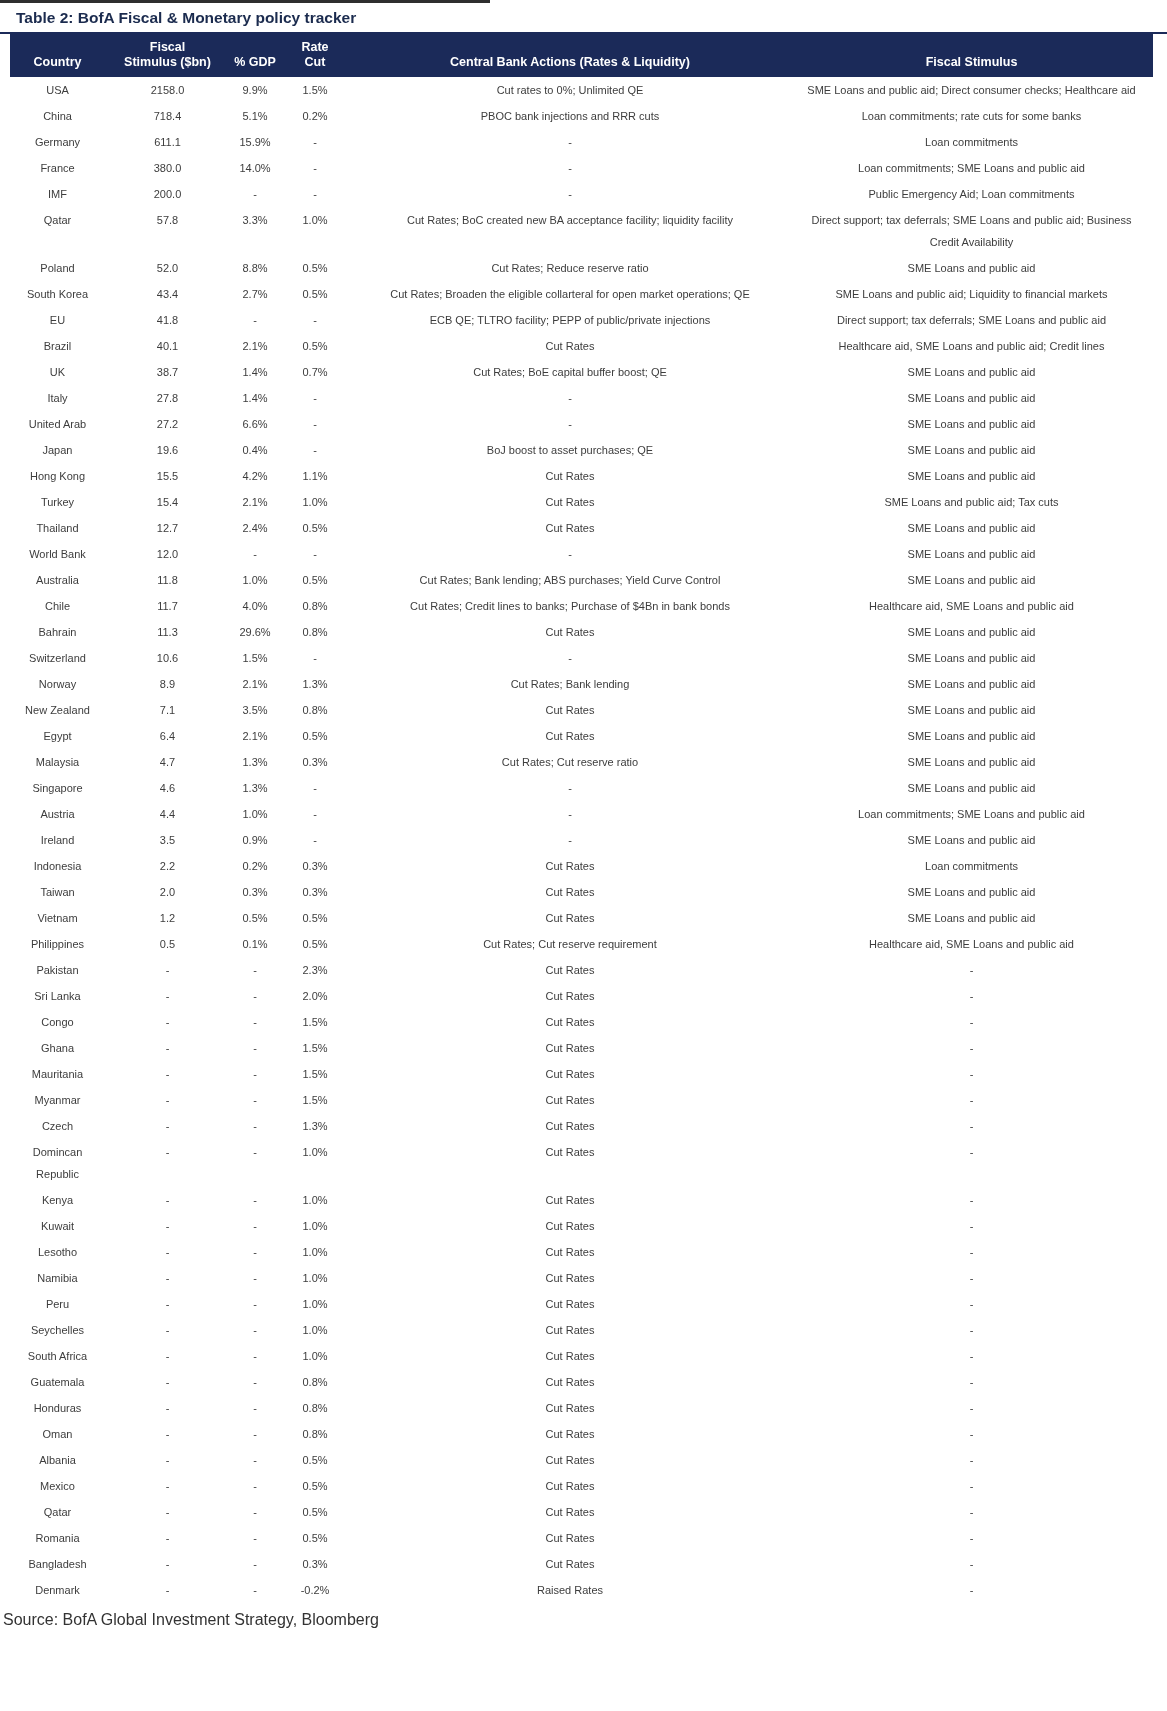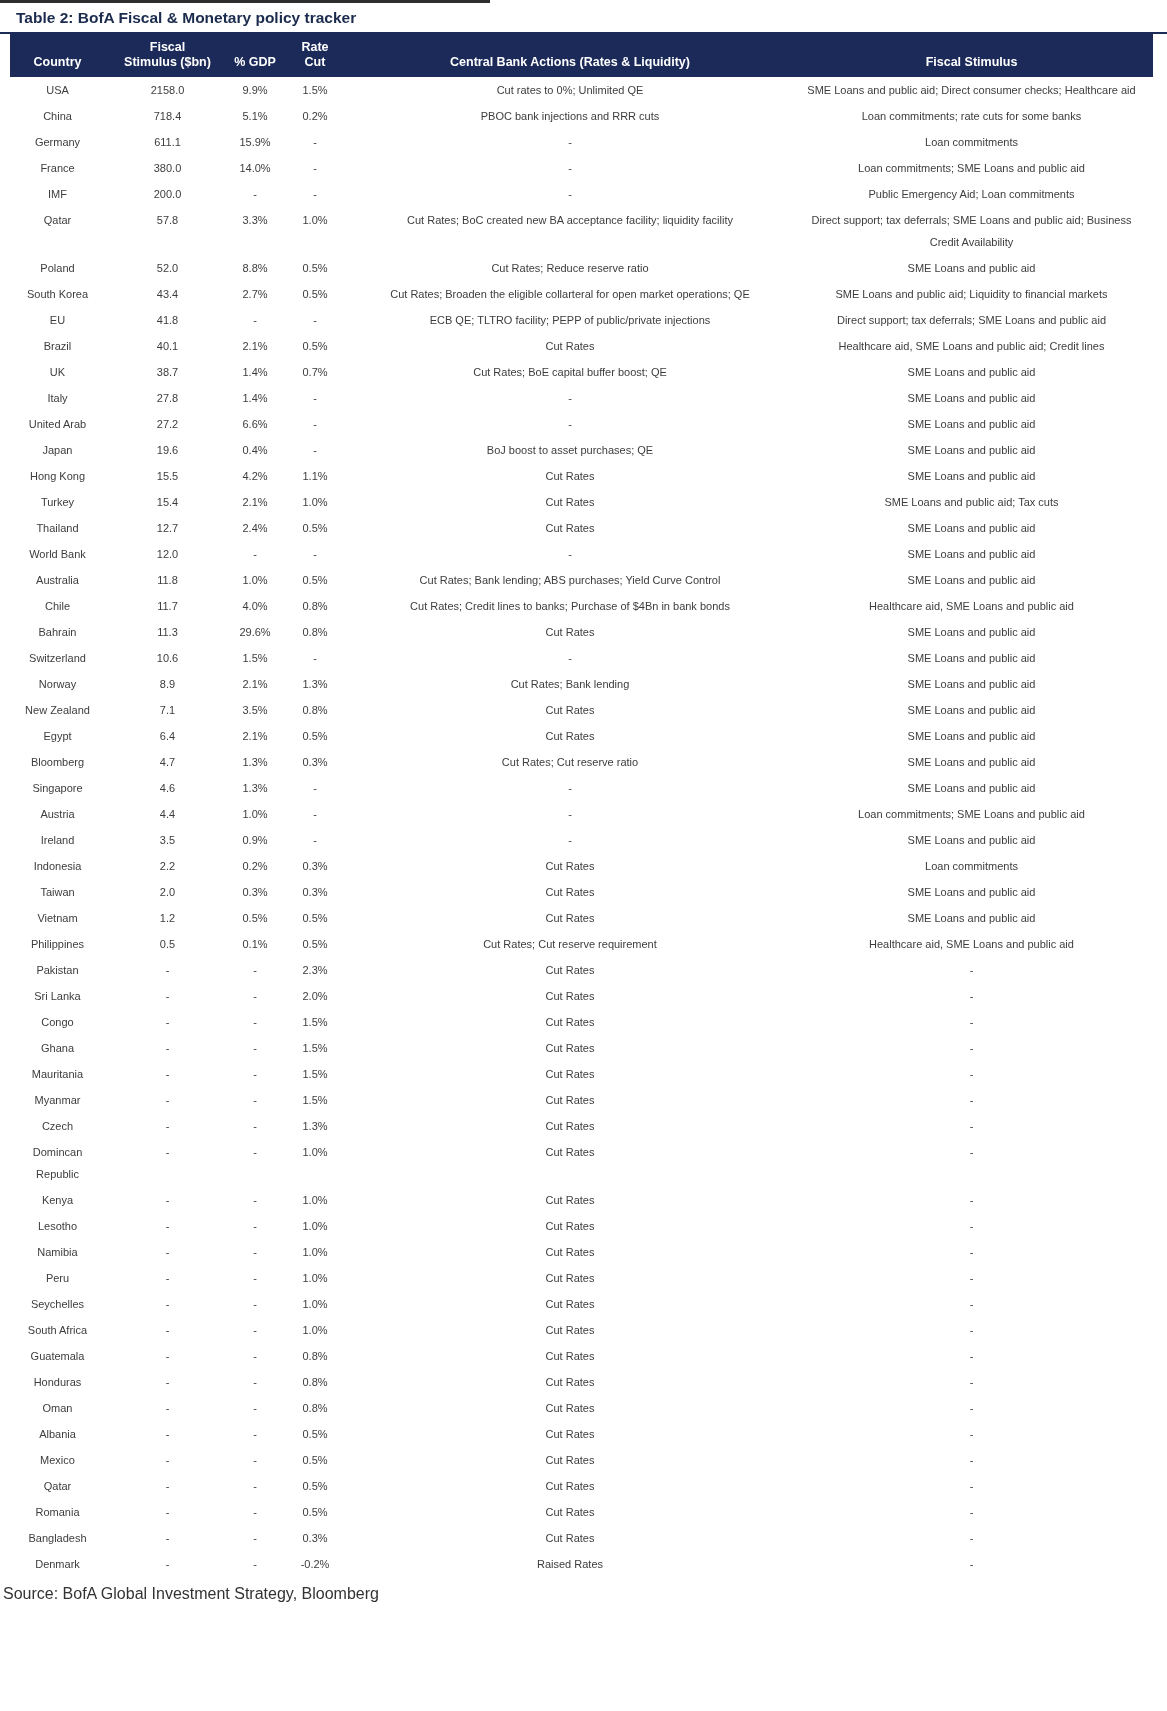--- a/index.html
+++ b/index.html
@@ -263,21 +263,21 @@
       </tr>
       <tr>
         <td class="c0">Egypt</td>
         <td class="c1">6.4</td>
         <td class="c2">2.1%</td>
         <td class="c3">0.5%</td>
         <td class="c4">Cut Rates</td>
         <td class="c5">SME Loans and public aid</td>
       </tr>
       <tr>
-        <td class="c0">Bloomberg</td>
+        <td class="c0">Malaysia</td>
         <td class="c1">4.7</td>
         <td class="c2">1.3%</td>
         <td class="c3">0.3%</td>
         <td class="c4">Cut Rates; Cut reserve ratio</td>
         <td class="c5">SME Loans and public aid</td>
       </tr>
       <tr>
         <td class="c0">Singapore</td>
         <td class="c1">4.6</td>
         <td class="c2">1.3%</td>
@@ -392,20 +392,28 @@
       <tr>
         <td class="c0">Domincan Republic</td>
         <td class="c1">-</td>
         <td class="c2">-</td>
         <td class="c3">1.0%</td>
         <td class="c4">Cut Rates</td>
         <td class="c5">-</td>
       </tr>
       <tr>
         <td class="c0">Kenya</td>
+        <td class="c1">-</td>
+        <td class="c2">-</td>
+        <td class="c3">1.0%</td>
+        <td class="c4">Cut Rates</td>
+        <td class="c5">-</td>
+      </tr>
+      <tr>
+        <td class="c0">Kuwait</td>
         <td class="c1">-</td>
         <td class="c2">-</td>
         <td class="c3">1.0%</td>
         <td class="c4">Cut Rates</td>
         <td class="c5">-</td>
       </tr>
       <tr>
         <td class="c0">Lesotho</td>
         <td class="c1">-</td>
         <td class="c2">-</td>

